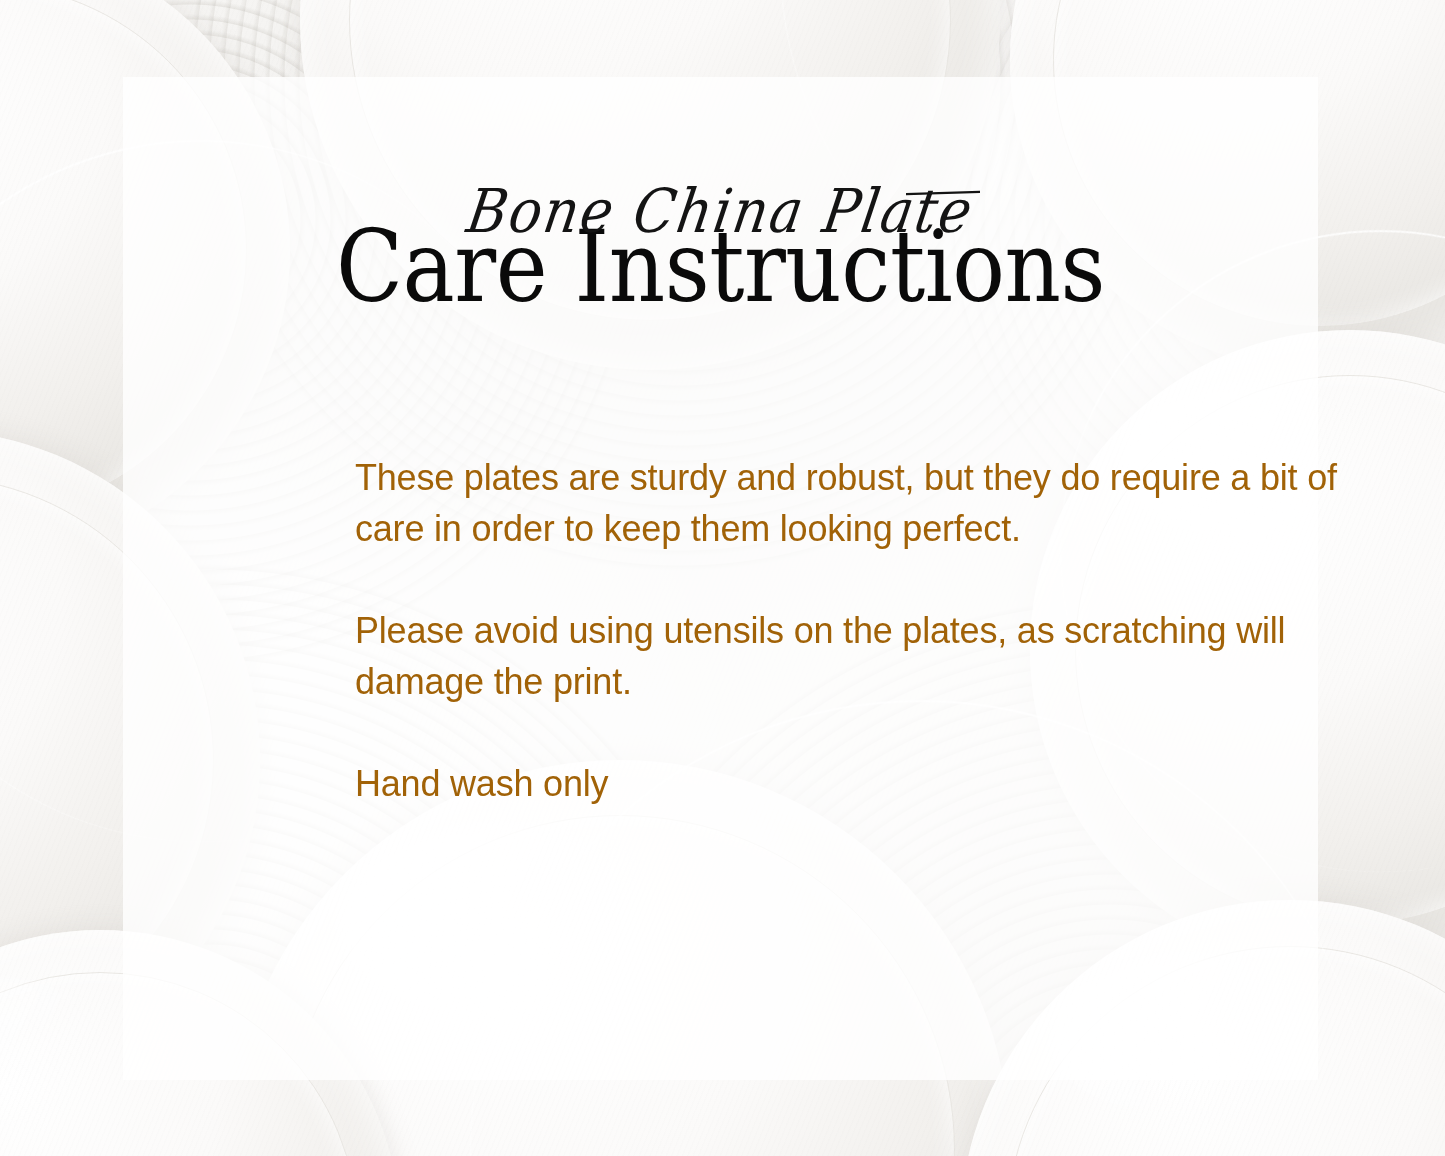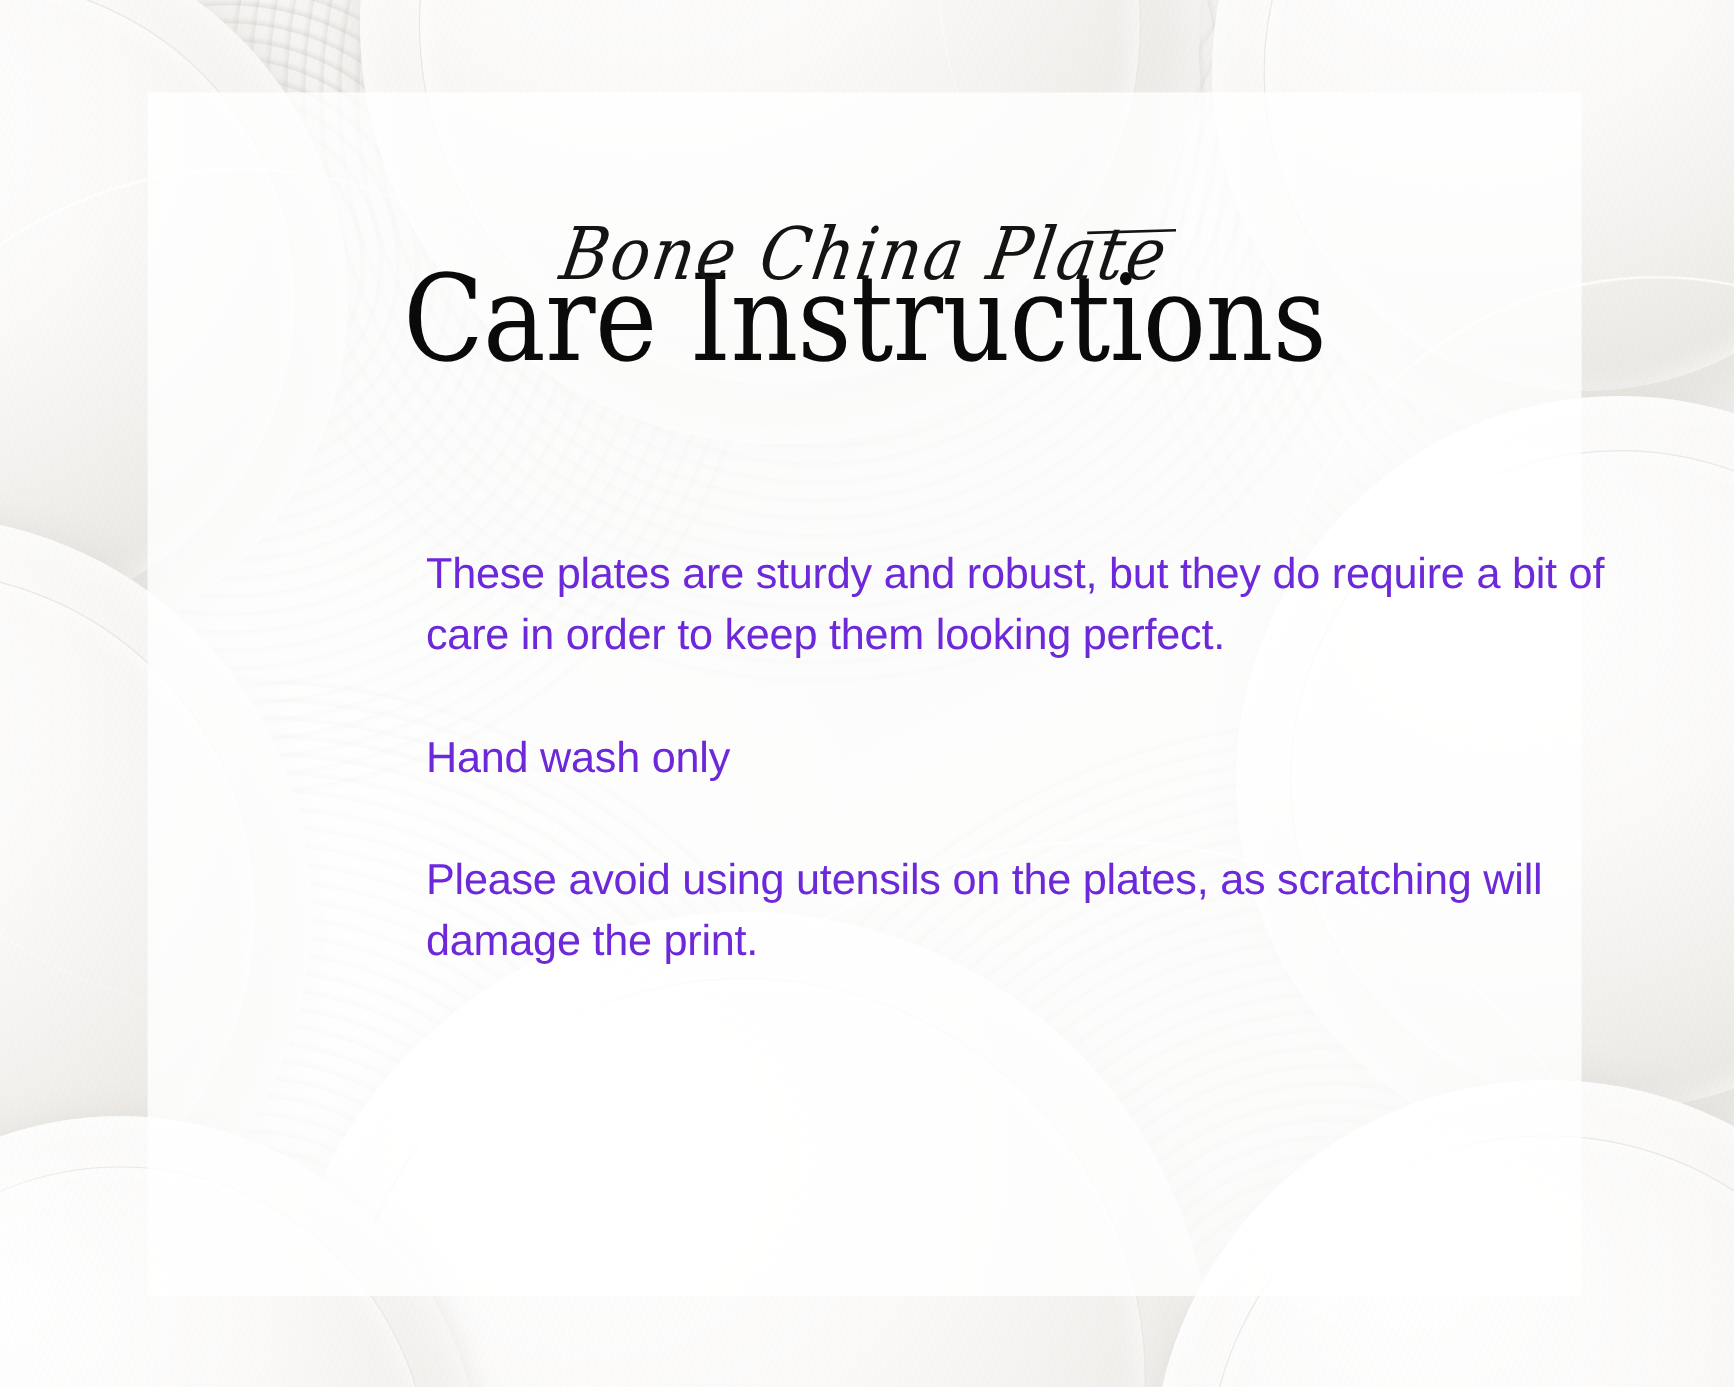--- a/index.html
+++ b/index.html
@@ -180,21 +180,21 @@
     position: relative;
     z-index: 2;
   }
 
   
   .body-copy {
     position: absolute;
     left: 232px;
     top: 375px;
     width: 1000px;
-    color: #6d28d9;
+    color: #a16207;
     font-family: "Liberation Sans", sans-serif;
     font-size: 36px;
     line-height: 51px;
     letter-spacing: -0.2px;
     font-weight: 400;
   }
   .body-copy p {
     margin: 0 0 51px 0;
   }
   .body-copy p:last-child {
@@ -237,19 +237,19 @@
     <div class="heading-block">
       <div class="script-title">
         <span>Bone China Plate</span>
         <span class="tail-bar"></span>
       </div>
       <div class="serif-title">Care Instructions</div>
     </div>
 
     <div class="body-copy">
       <p>These plates are sturdy and robust, but they do require a bit of care in order to keep them looking perfect.</p>
+      <p>Please avoid using utensils on the plates, as scratching will damage the print.</p>
       <p>Hand wash only</p>
-      <p>Please avoid using utensils on the plates, as scratching will damage the print.</p>
     </div>
 
   </div>
 
 </div>
 
 </body></html>

